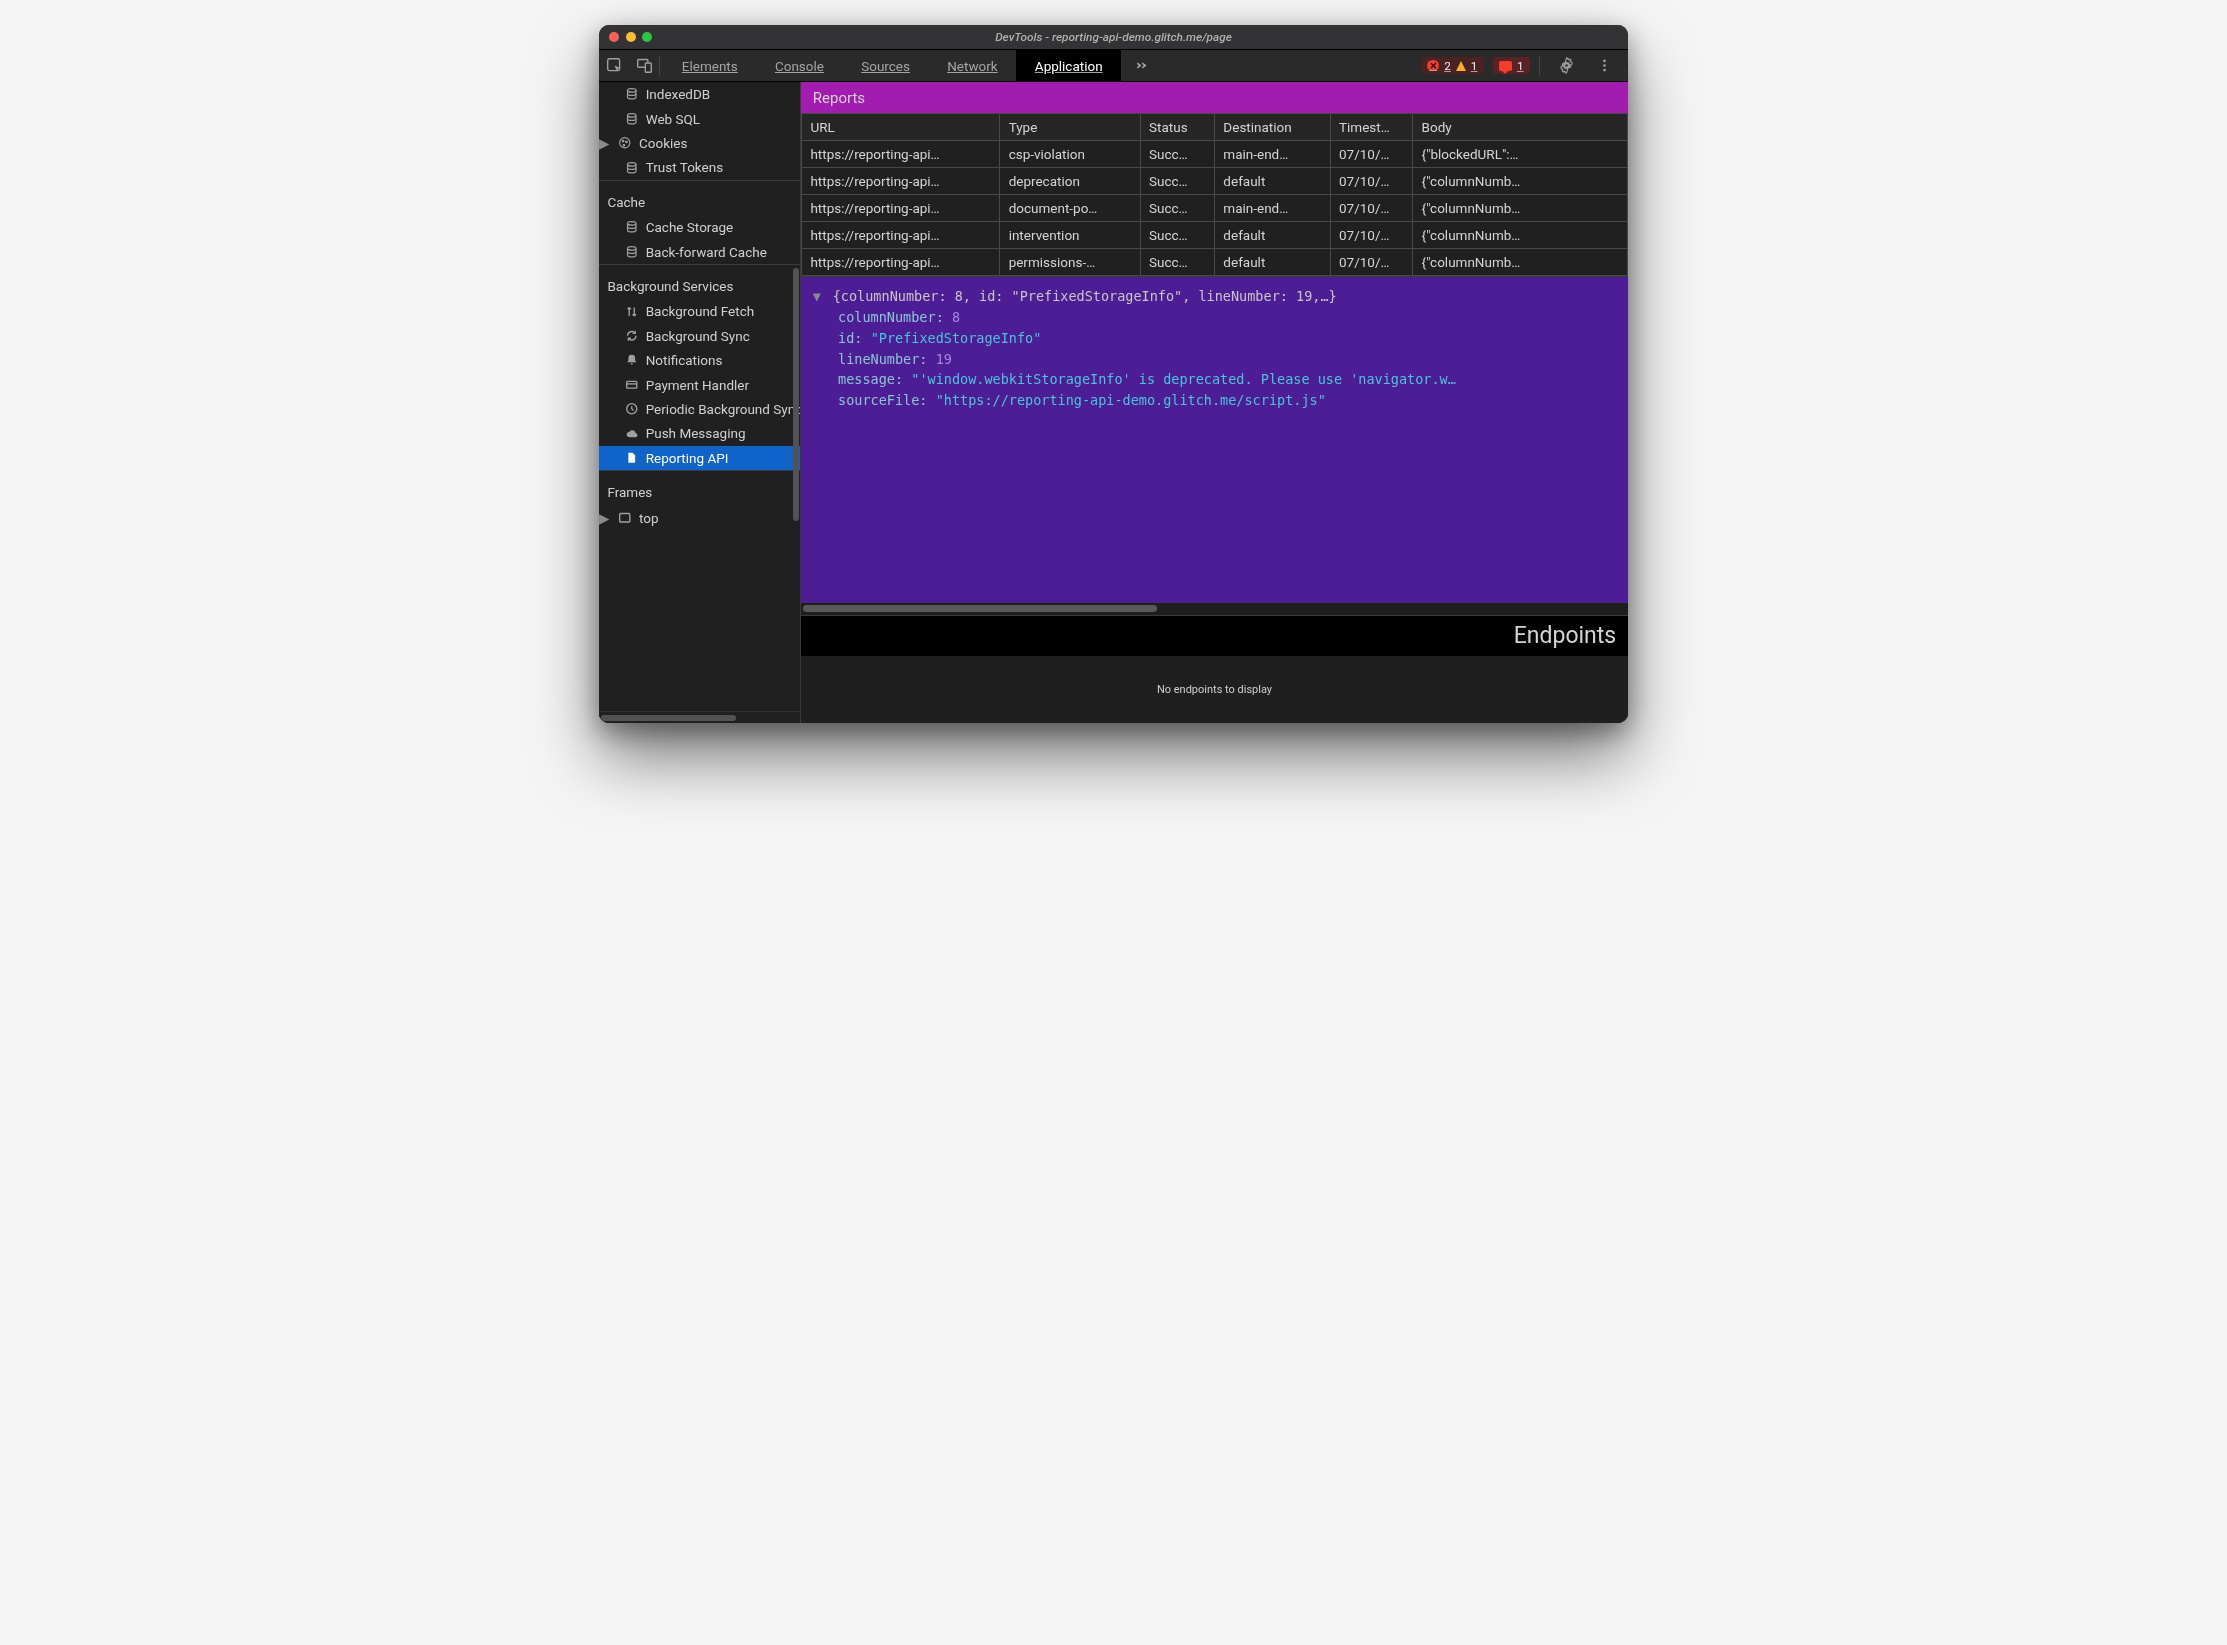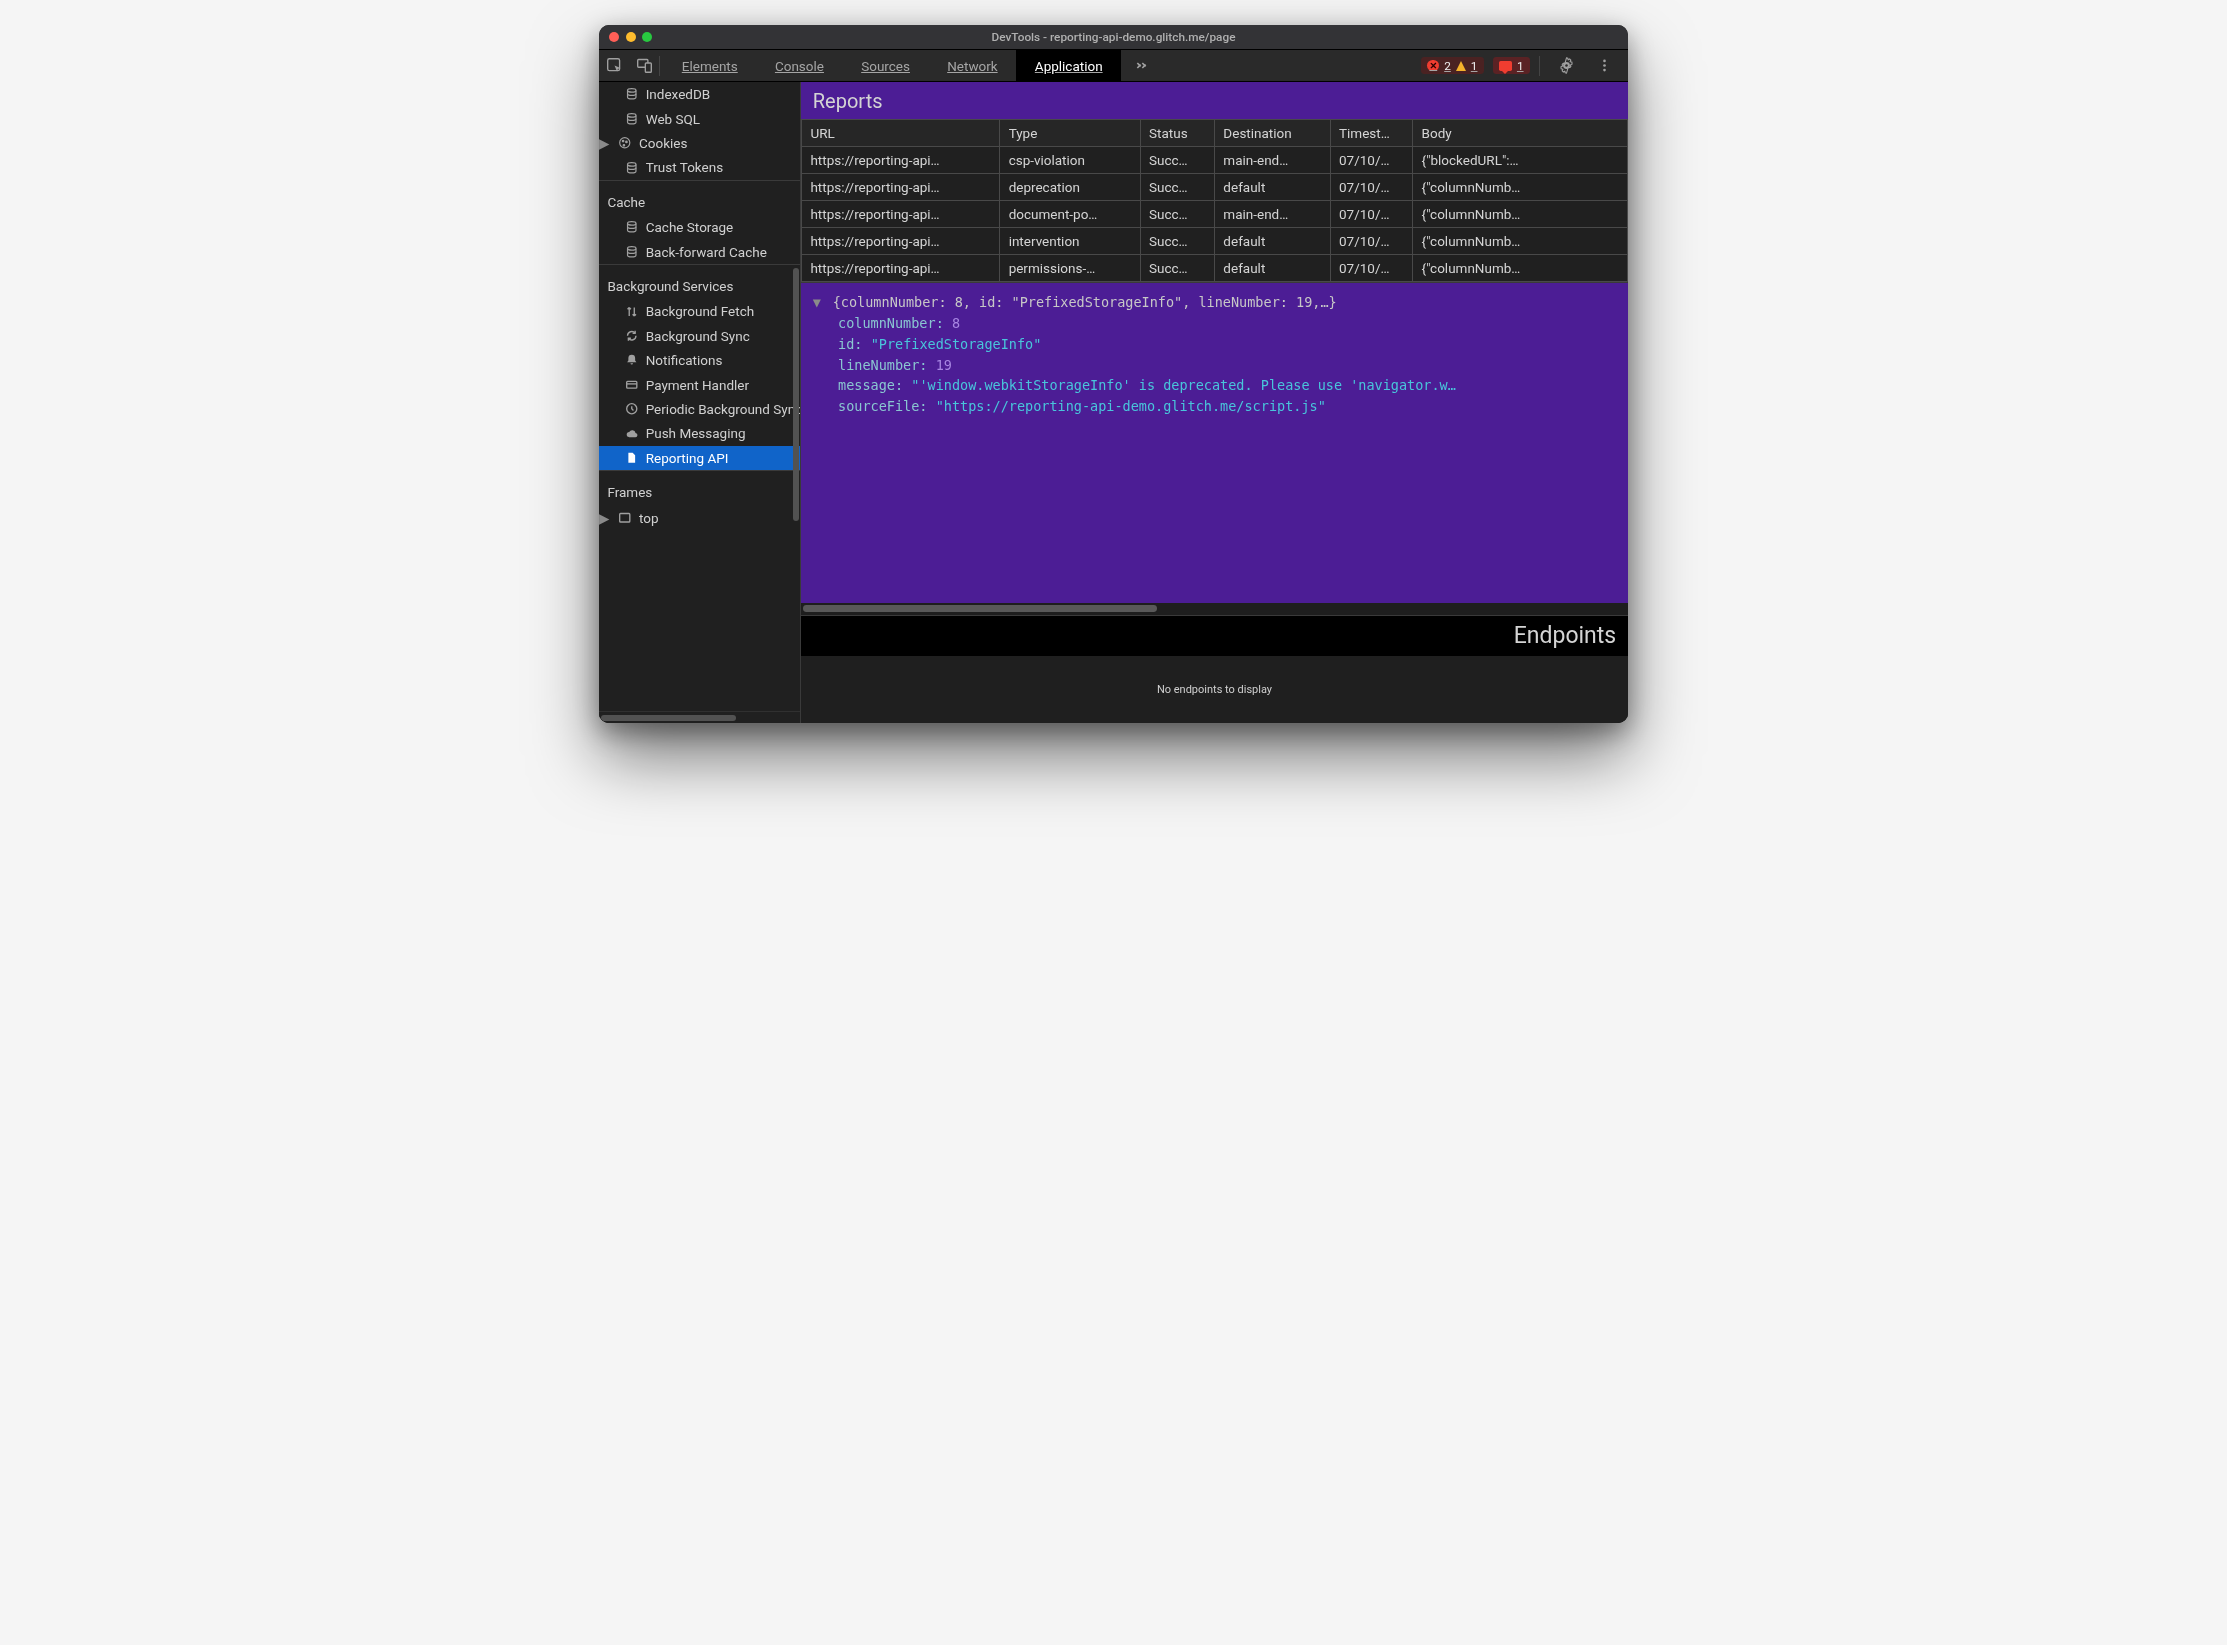--- a/index.html
+++ b/index.html
@@ -22,21 +22,21 @@
     height:25px; background:#333336;
     display:flex; align-items:center; position:relative;
     border-bottom:0.8px solid #000;
   }
   .traffic { position:absolute; left:10px; display:flex; gap:6.7px; }
   .traffic span { width:10px; height:10px; border-radius:50%; display:block; }
   .traffic .close   { background:#ff5f57; }
   .traffic .min     { background:#febc2e; }
   .traffic .zoom    { background:#28c840; }
   .titlebar .title {
-    flex:1; text-align:center; font-size:11.8px; color:#b0b0b0; font-weight:500;
+    flex:1; text-align:center; font-size:11.8px; color:#b0b0b0; font-weight:500;font-style:italic;
   }
   
   .tabbar {
     height:32px; background:#2a2a2a;
     display:flex; align-items:center;
     font-size:13.5px; color:#a5a5a5;
     border-bottom:0.8px solid #000;
     text-decoration:underline;
   }
   .tabbar .iconbtn {
@@ -110,22 +110,22 @@
   }
   .sidebar-hscroll .thumb {
     position:absolute; left:1.7px; top:2.5px; height:6.7px; width:135px;
     background:#525252; border-radius:3.4px;
   }
   
   .reports-panel {
     flex:1; display:flex; flex-direction:column; min-width:0;
   }
   .reports-panel .heading {
-    font-size:20px; color:#d4d4d4; padding:6.7px 11.8px;
-    background:#4c1d95;
+    font-size:15px; color:#d4d4d4; padding:6.7px 11.8px;
+    background:#a21caf;
   }
   table.reports {
     width:100%; border-collapse:collapse; font-size:13.5px; color:#d4d4d4;
     table-layout:fixed;
   }
   table.reports th, table.reports td {
     border:0.8px solid #494949; padding:5px 8.4px; text-align:left;
     white-space:nowrap; overflow:hidden; text-overflow:ellipsis;
   }
   table.reports th { font-weight:400; color:#d4d4d4; background:#262626; }

